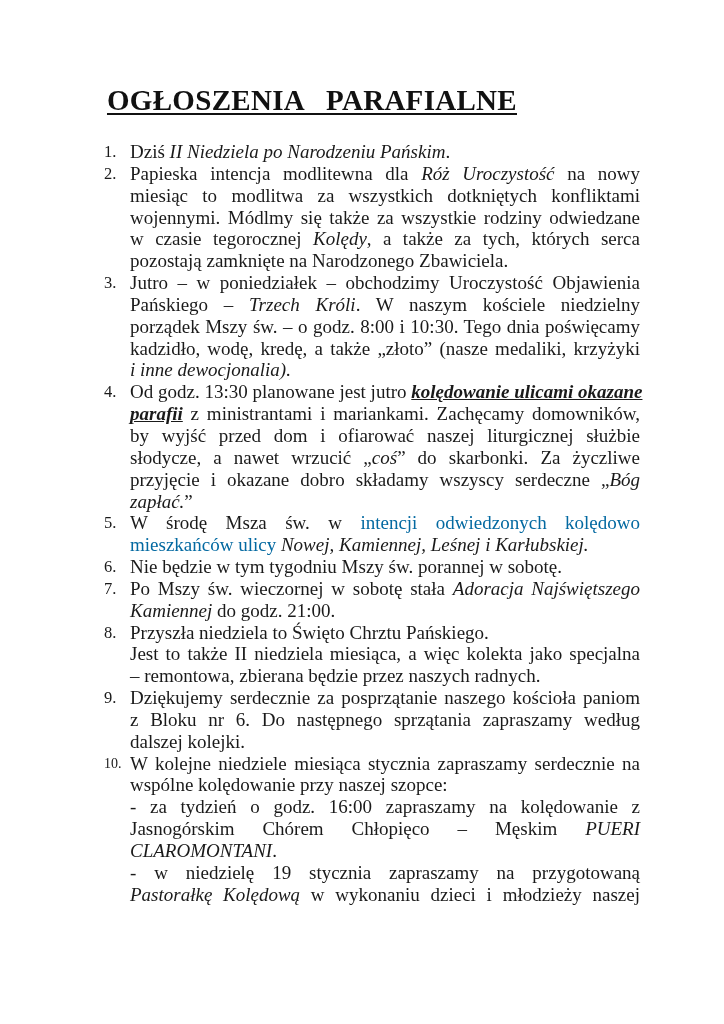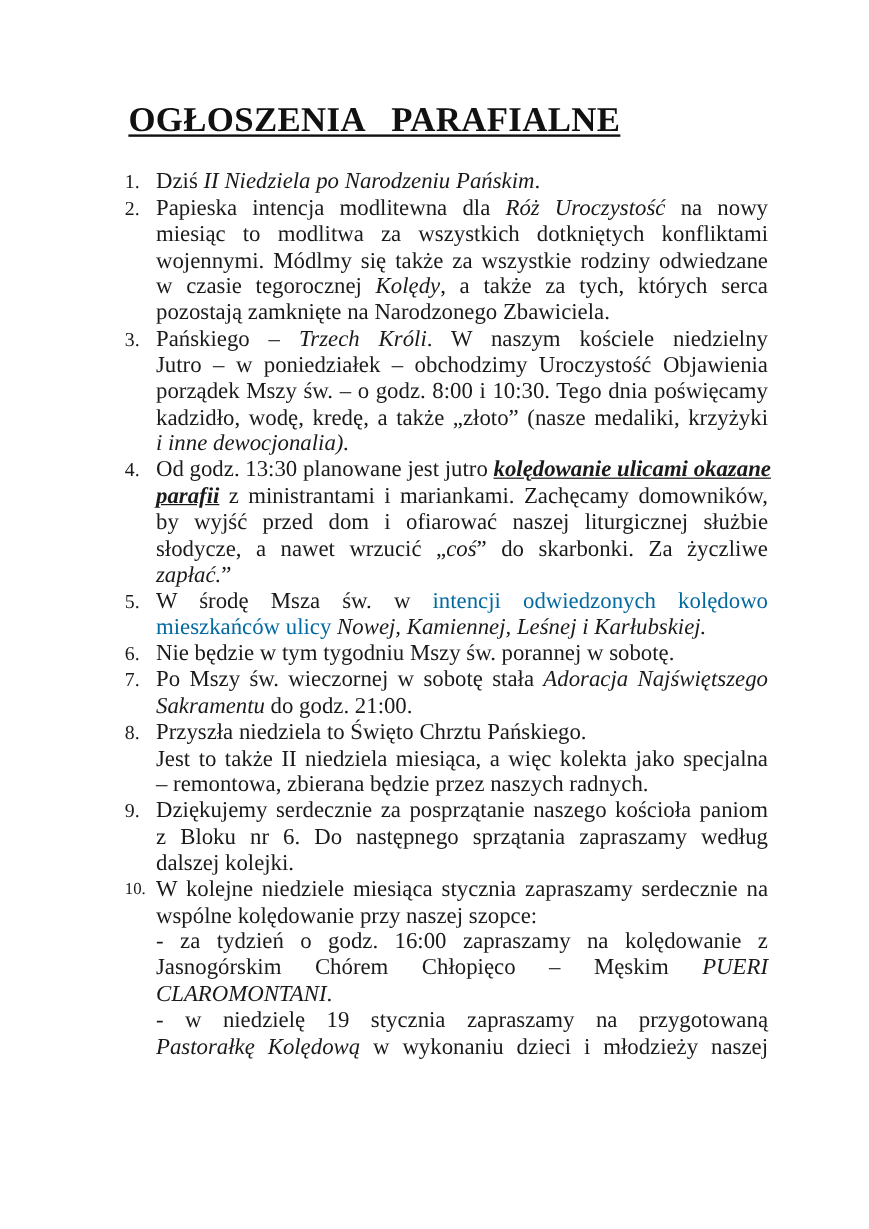--- a/index.html
+++ b/index.html
@@ -34,47 +34,48 @@
     <div class="item">
       <span class="num">2.</span>
       <span class="line"><span style="white-space: nowrap; word-spacing: 0px;"><span>Papieska intencja modlitewna dla </span><span class="it">Róż Uroczystość</span><span> na nowy</span></span></span>
       <span class="line"><span style="white-space: nowrap; word-spacing: 0px;"><span>miesiąc to modlitwa za wszystkich dotkniętych konfliktami</span></span></span>
       <span class="line"><span style="white-space: nowrap; word-spacing: 0px;"><span>wojennymi. Módlmy się także za wszystkie rodziny odwiedzane</span></span></span>
       <span class="line"><span style="white-space: nowrap; word-spacing: 0px;"><span>w czasie tegorocznej </span><span class="it">Kolędy</span><span>, a także za tych, których serca</span></span></span>
       <span class="line ragged"><span style="white-space: nowrap;"><span>pozostają zamknięte na Narodzonego Zbawiciela.</span></span></span>
     </div>
     <div class="item">
       <span class="num">3.</span>
+      <span class="line"><span style="white-space: nowrap; word-spacing: 0px;"><span>Jutro – w poniedziałek – obchodzimy Uroczystość Objawienia</span></span></span>
       <span class="line"><span style="white-space: nowrap; word-spacing: 0px;"><span>Pańskiego – </span><span class="it">Trzech Króli</span><span>. W naszym kościele niedzielny</span></span></span>
-      <span class="line"><span style="white-space: nowrap; word-spacing: 0px;"><span>Jutro – w poniedziałek – obchodzimy Uroczystość Objawienia</span></span></span>
       <span class="line"><span style="white-space: nowrap; word-spacing: 0px;"><span>porządek Mszy św. – o godz. 8:00 i 10:30. Tego dnia poświęcamy</span></span></span>
       <span class="line"><span style="white-space: nowrap; word-spacing: 0px;"><span>kadzidło, wodę, kredę, a także „złoto” (nasze medaliki, krzyżyki</span></span></span>
       <span class="line ragged"><span style="white-space: nowrap; font-style: italic;"><span>i inne dewocjonalia).</span></span></span>
     </div>
     <div class="item">
       <span class="num">4.</span>
       <span class="line"><span style="white-space: nowrap; word-spacing: 0px;"><span>Od godz. 13:30 planowane jest jutro </span><span class="bu">kolędowanie ulicami okazane</span></span></span>
       <span class="line"><span style="white-space: nowrap; word-spacing: 0px;"><span class="bu">parafii</span><span>   z ministrantami i mariankami. Zachęcamy domowników,</span></span></span>
       <span class="line"><span style="white-space: nowrap; word-spacing: 0px;"><span>by wyjść przed dom i ofiarować naszej liturgicznej służbie</span></span></span>
       <span class="line"><span style="white-space: nowrap; word-spacing: 0px;"><span>słodycze, a nawet wrzucić „</span><span class="it">coś</span><span>” do skarbonki. Za życzliwe</span></span></span>
+      <span class="line"><span style="white-space: nowrap; word-spacing: 0px;"><span>przyjęcie i okazane dobro składamy wszyscy serdeczne „</span><span class="it">Bóg</span></span></span>
       <span class="line ragged"><span style="white-space: nowrap;"><span class="it">zapłać.</span><span>”</span></span></span>
     </div>
     <div class="item">
       <span class="num">5.</span>
       <span class="line"><span style="white-space: nowrap; word-spacing: 0.00223214px;"><span>W środę Msza św. w </span><span class="dk">intencji odwiedzonych kolędowo</span></span></span>
       <span class="line ragged"><span style="white-space: nowrap;"><span class="dk">mieszkańców ulicy </span><span class="it">Nowej, Kamiennej, Leśnej i Karłubskiej.</span></span></span>
     </div>
     <div class="item">
       <span class="num">6.</span>
       <span class="line ragged"><span style="white-space: nowrap;"><span>Nie będzie w tym tygodniu Mszy św. porannej w sobotę.</span></span></span>
     </div>
     <div class="item">
       <span class="num">7.</span>
       <span class="line"><span style="white-space: nowrap; word-spacing: 0px;"><span>Po Mszy św. wieczornej w sobotę stała </span><span class="it">Adoracja Najświętszego</span></span></span>
-      <span class="line ragged"><span style="white-space: nowrap;"><span class="it">Sakramentu</span><span> do godz. 21:00.</span></span></span>
+      <span class="line ragged"><span style="white-space: nowrap;"><span class="it">Kamiennej</span><span> do godz. 21:00.</span></span></span>
     </div>
     <div class="item">
       <span class="num">8.</span>
       <span class="line ragged"><span style="white-space: nowrap;"><span>Przyszła niedziela to Święto Chrztu Pańskiego.</span></span></span>
       <span class="line"><span style="white-space: nowrap; word-spacing: 0px;"><span>Jest to także II niedziela miesiąca, a więc kolekta jako specjalna</span></span></span>
       <span class="line ragged"><span style="white-space: nowrap; margin-top: 21px;"><span>– remontowa, zbierana będzie przez naszych radnych.</span></span></span>
     </div>
     <div class="item">
       <span class="num">9.</span>
       <span class="line"><span style="white-space: nowrap; word-spacing: 0px;"><span>Dziękujemy serdecznie za posprzątanie naszego kościoła paniom</span></span></span>

